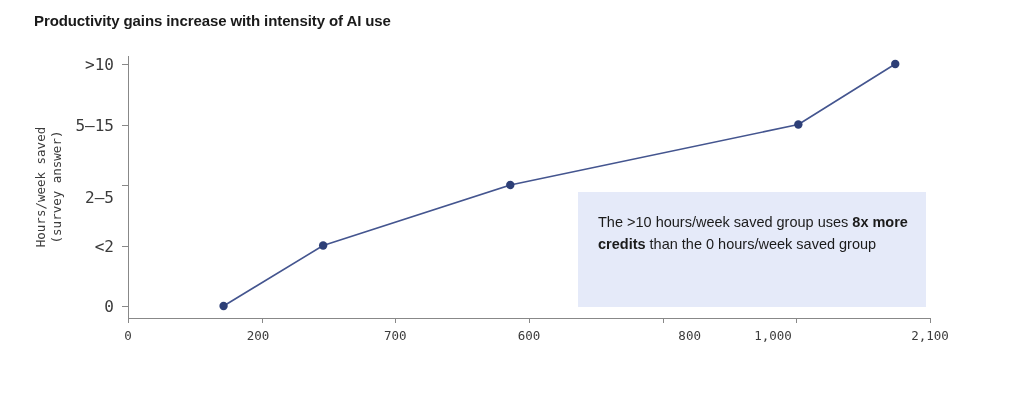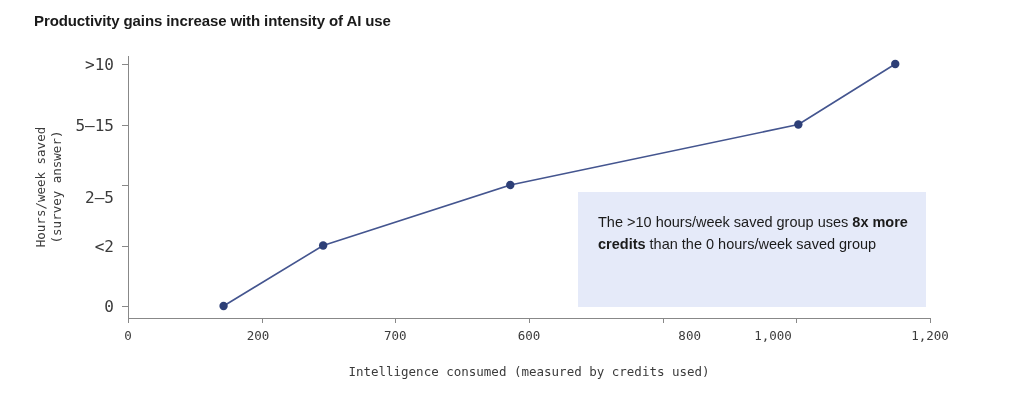--- a/index.html
+++ b/index.html
@@ -147,21 +147,21 @@
       <div class="x-tick-label" style="left: 258px;">200</div>
       <div class="tick-mark x-tick" style="left: 395.333px;"></div>
       <div class="x-tick-label" style="left: 395.333px;">700</div>
       <div class="tick-mark x-tick" style="left: 529px;"></div>
       <div class="x-tick-label" style="left: 529px; text-align: right;">600</div>
       <div class="tick-mark x-tick" style="left: 662.667px;"></div>
       <div class="x-tick-label" style="left: 662.667px; margin-left: 27px;">800</div>
       <div class="tick-mark x-tick" style="left: 796.333px;"></div>
       <div class="x-tick-label" style="left: 773px;">1,000</div>
       <div class="tick-mark x-tick" style="left: 930px;"></div>
-      <div class="x-tick-label" style="left: 930px;">1,200</div>
+      <div class="x-tick-label" style="left: 930px;">2,100</div>
     </div>
   <div id="y-ticks">
       <div class="tick-mark y-tick" style="top: 306px;"></div>
       <div class="y-tick-label-inner" style="top: 306px;">0</div>
       <div class="tick-mark y-tick" style="top: 245.5px;"></div>
       <div class="y-tick-label-inner" style="top: 245.5px;">&lt;2</div>
       <div class="tick-mark y-tick" style="top: 185px;"></div>
       <div class="y-tick-label-inner" style="top: 197px;">2–5</div>
       <div class="tick-mark y-tick" style="top: 124.5px;"></div>
       <div class="y-tick-label-inner" style="top: 124.5px;">5–15</div>
@@ -171,21 +171,20 @@
 
   <svg id="series-svg" viewBox="0 0 1024 406">
       <polyline points="223.57,306.00 323.15,245.50 510.29,185.00 798.34,124.50 895.25,64.00" fill="none" stroke="#44558f" stroke-width="1.6" stroke-linejoin="round" stroke-linecap="round"></polyline>
       <circle cx="223.57" cy="306.00" r="4.2" fill="#2d3f77"></circle>
       <circle cx="323.15" cy="245.50" r="4.2" fill="#2d3f77"></circle>
       <circle cx="510.29" cy="185.00" r="4.2" fill="#2d3f77"></circle>
       <circle cx="798.34" cy="124.50" r="4.2" fill="#2d3f77"></circle>
       <circle cx="895.25" cy="64.00" r="4.2" fill="#2d3f77"></circle>
     </svg>
 
-  <div id="x-axis-title">Intelligence consumed (measured by credits used)</div>
 
   <div id="y-axis-title">
     <span>Hours/week saved</span><br>
     <span>(survey answer)</span>
   </div>
 
   <div id="annotation-box">
     <div id="annotation-text">
       <span>The &gt;10 hours/week saved group uses</span>
       <b>8x more credits</b><span> than the 0 hours/week</span>

